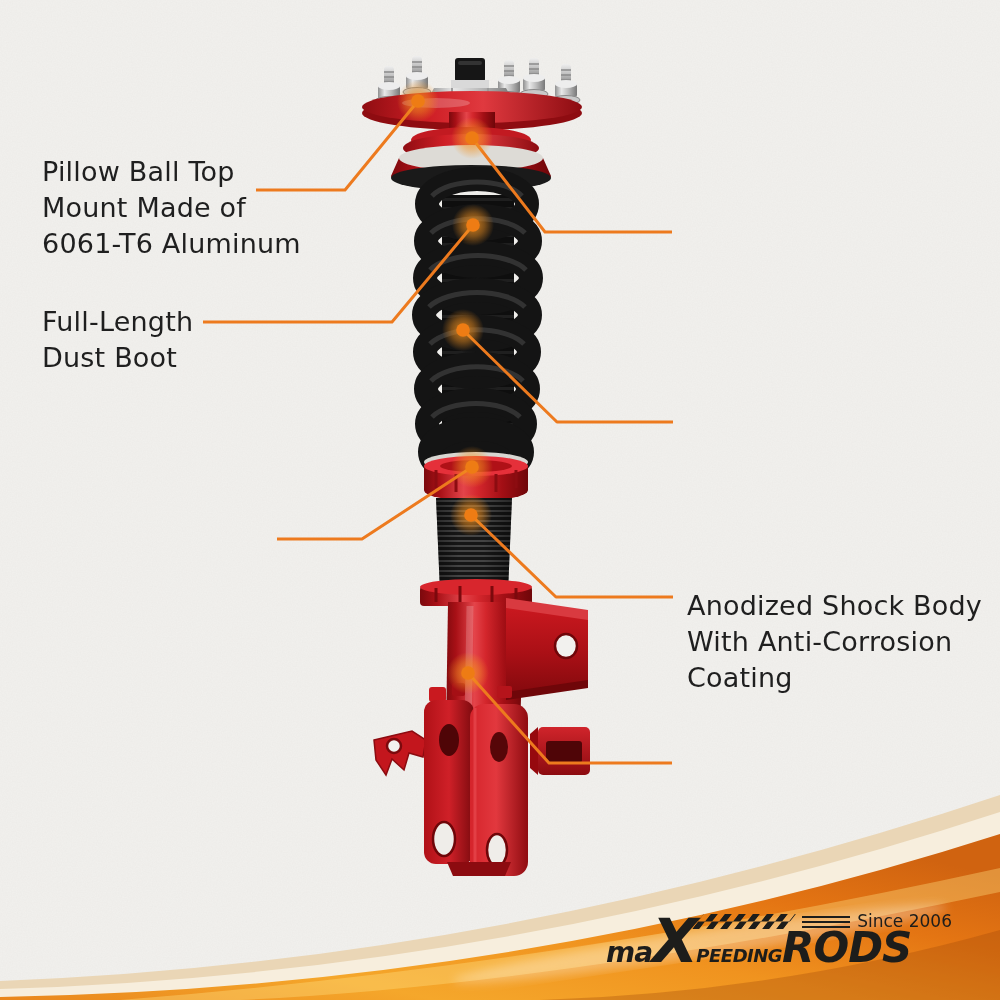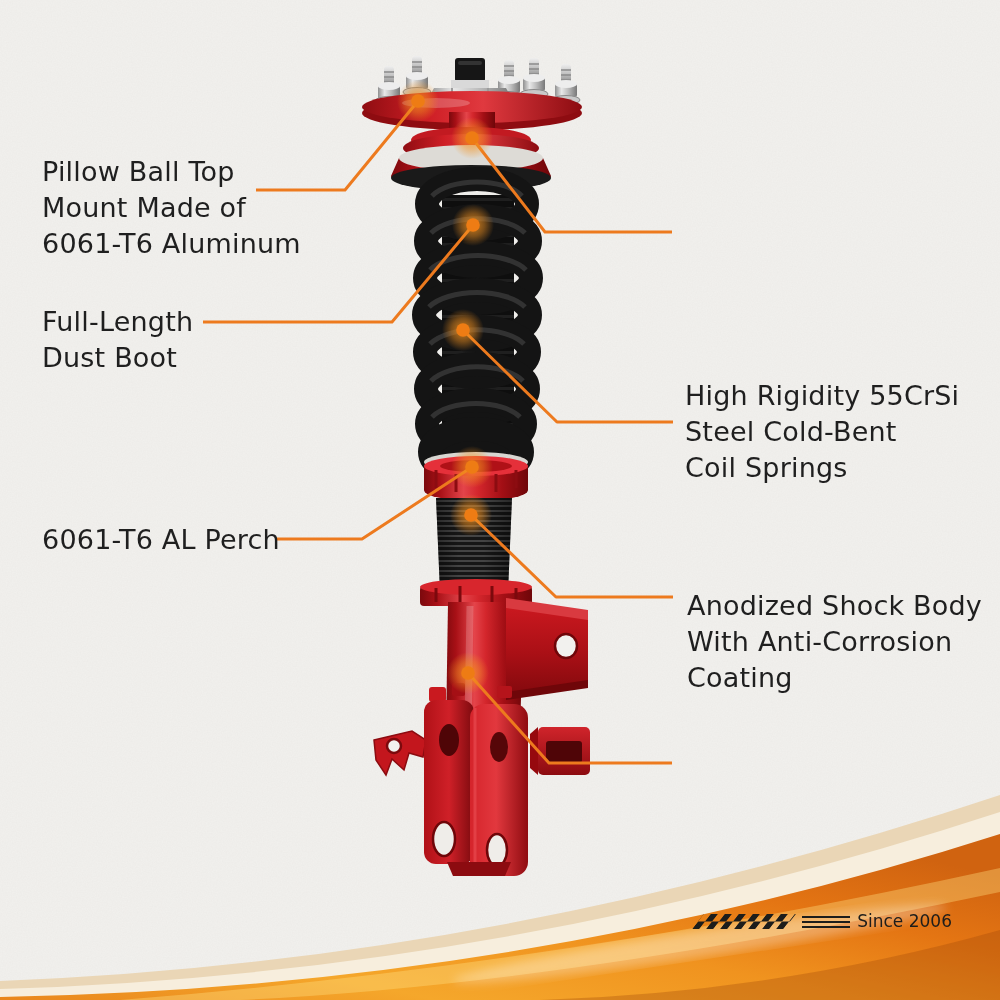--- a/index.html
+++ b/index.html
@@ -316,29 +316,31 @@
           <circle cx="468" cy="673" r="6.8" fill="#ee7c14"></circle>
     </g>
   </g>
 </svg>
 
   <div class="callout co-pillow">Pillow Ball Top
 Mount Made of
 6061-T6 Aluminum</div>
   <div class="callout co-boot">Full-Length
 Dust Boot</div>
-  <div class="callout co-spring">High Rigidity 55CrSi
-Steel Cold-Bent
-Coil Springs</div>
-  <div class="callout co-perch">6061-T6 AL Perch</div>
   <div class="callout co-body">Anodized Shock Body
 With Anti-Corrosion
 Coating</div>
 
   <div class="logo">
     <div class="logo-top">
       <div class="flag"></div>
       <div class="speedlines"></div>
       <span class="since">Since 2006</span>
     </div>
+    <div class="brand">
+      <span class="ma">ma</span>
+      <span class="bx">X</span>
+      <span class="peeding">peeding</span>
+      <span class="rods">RODS</span>
+    </div>
   </div>
 
 </div>
 
 </body></html>

